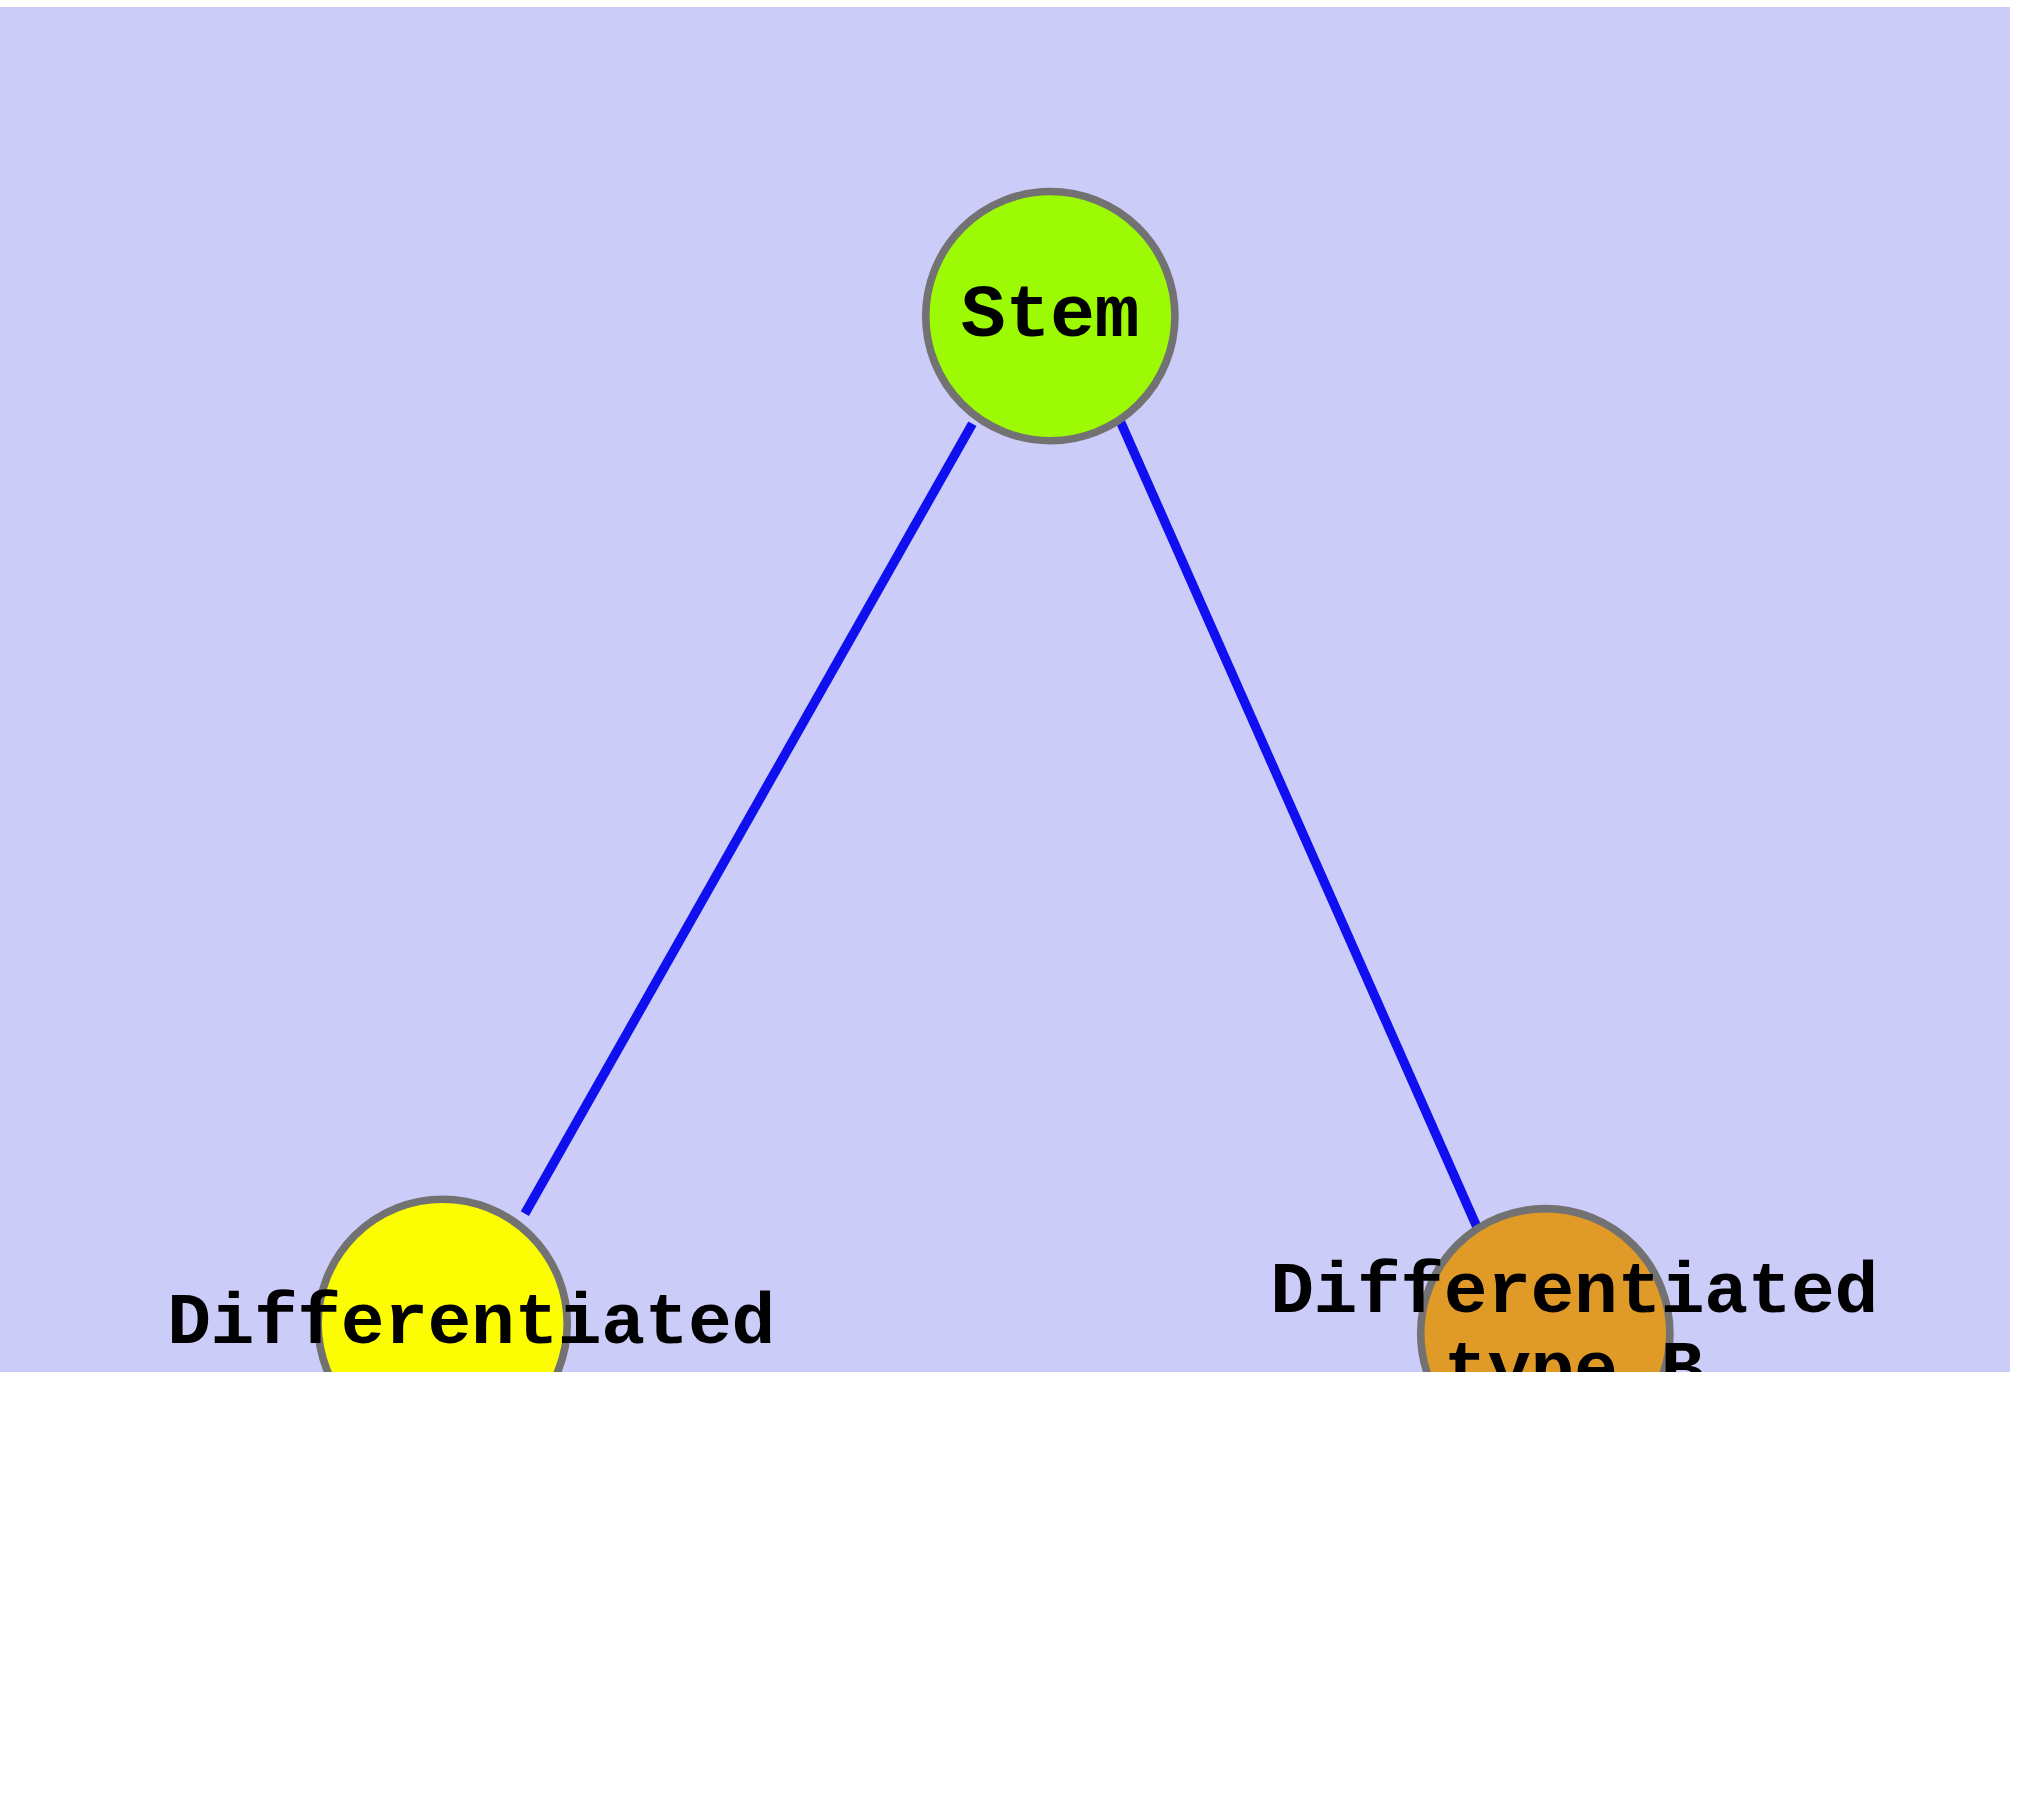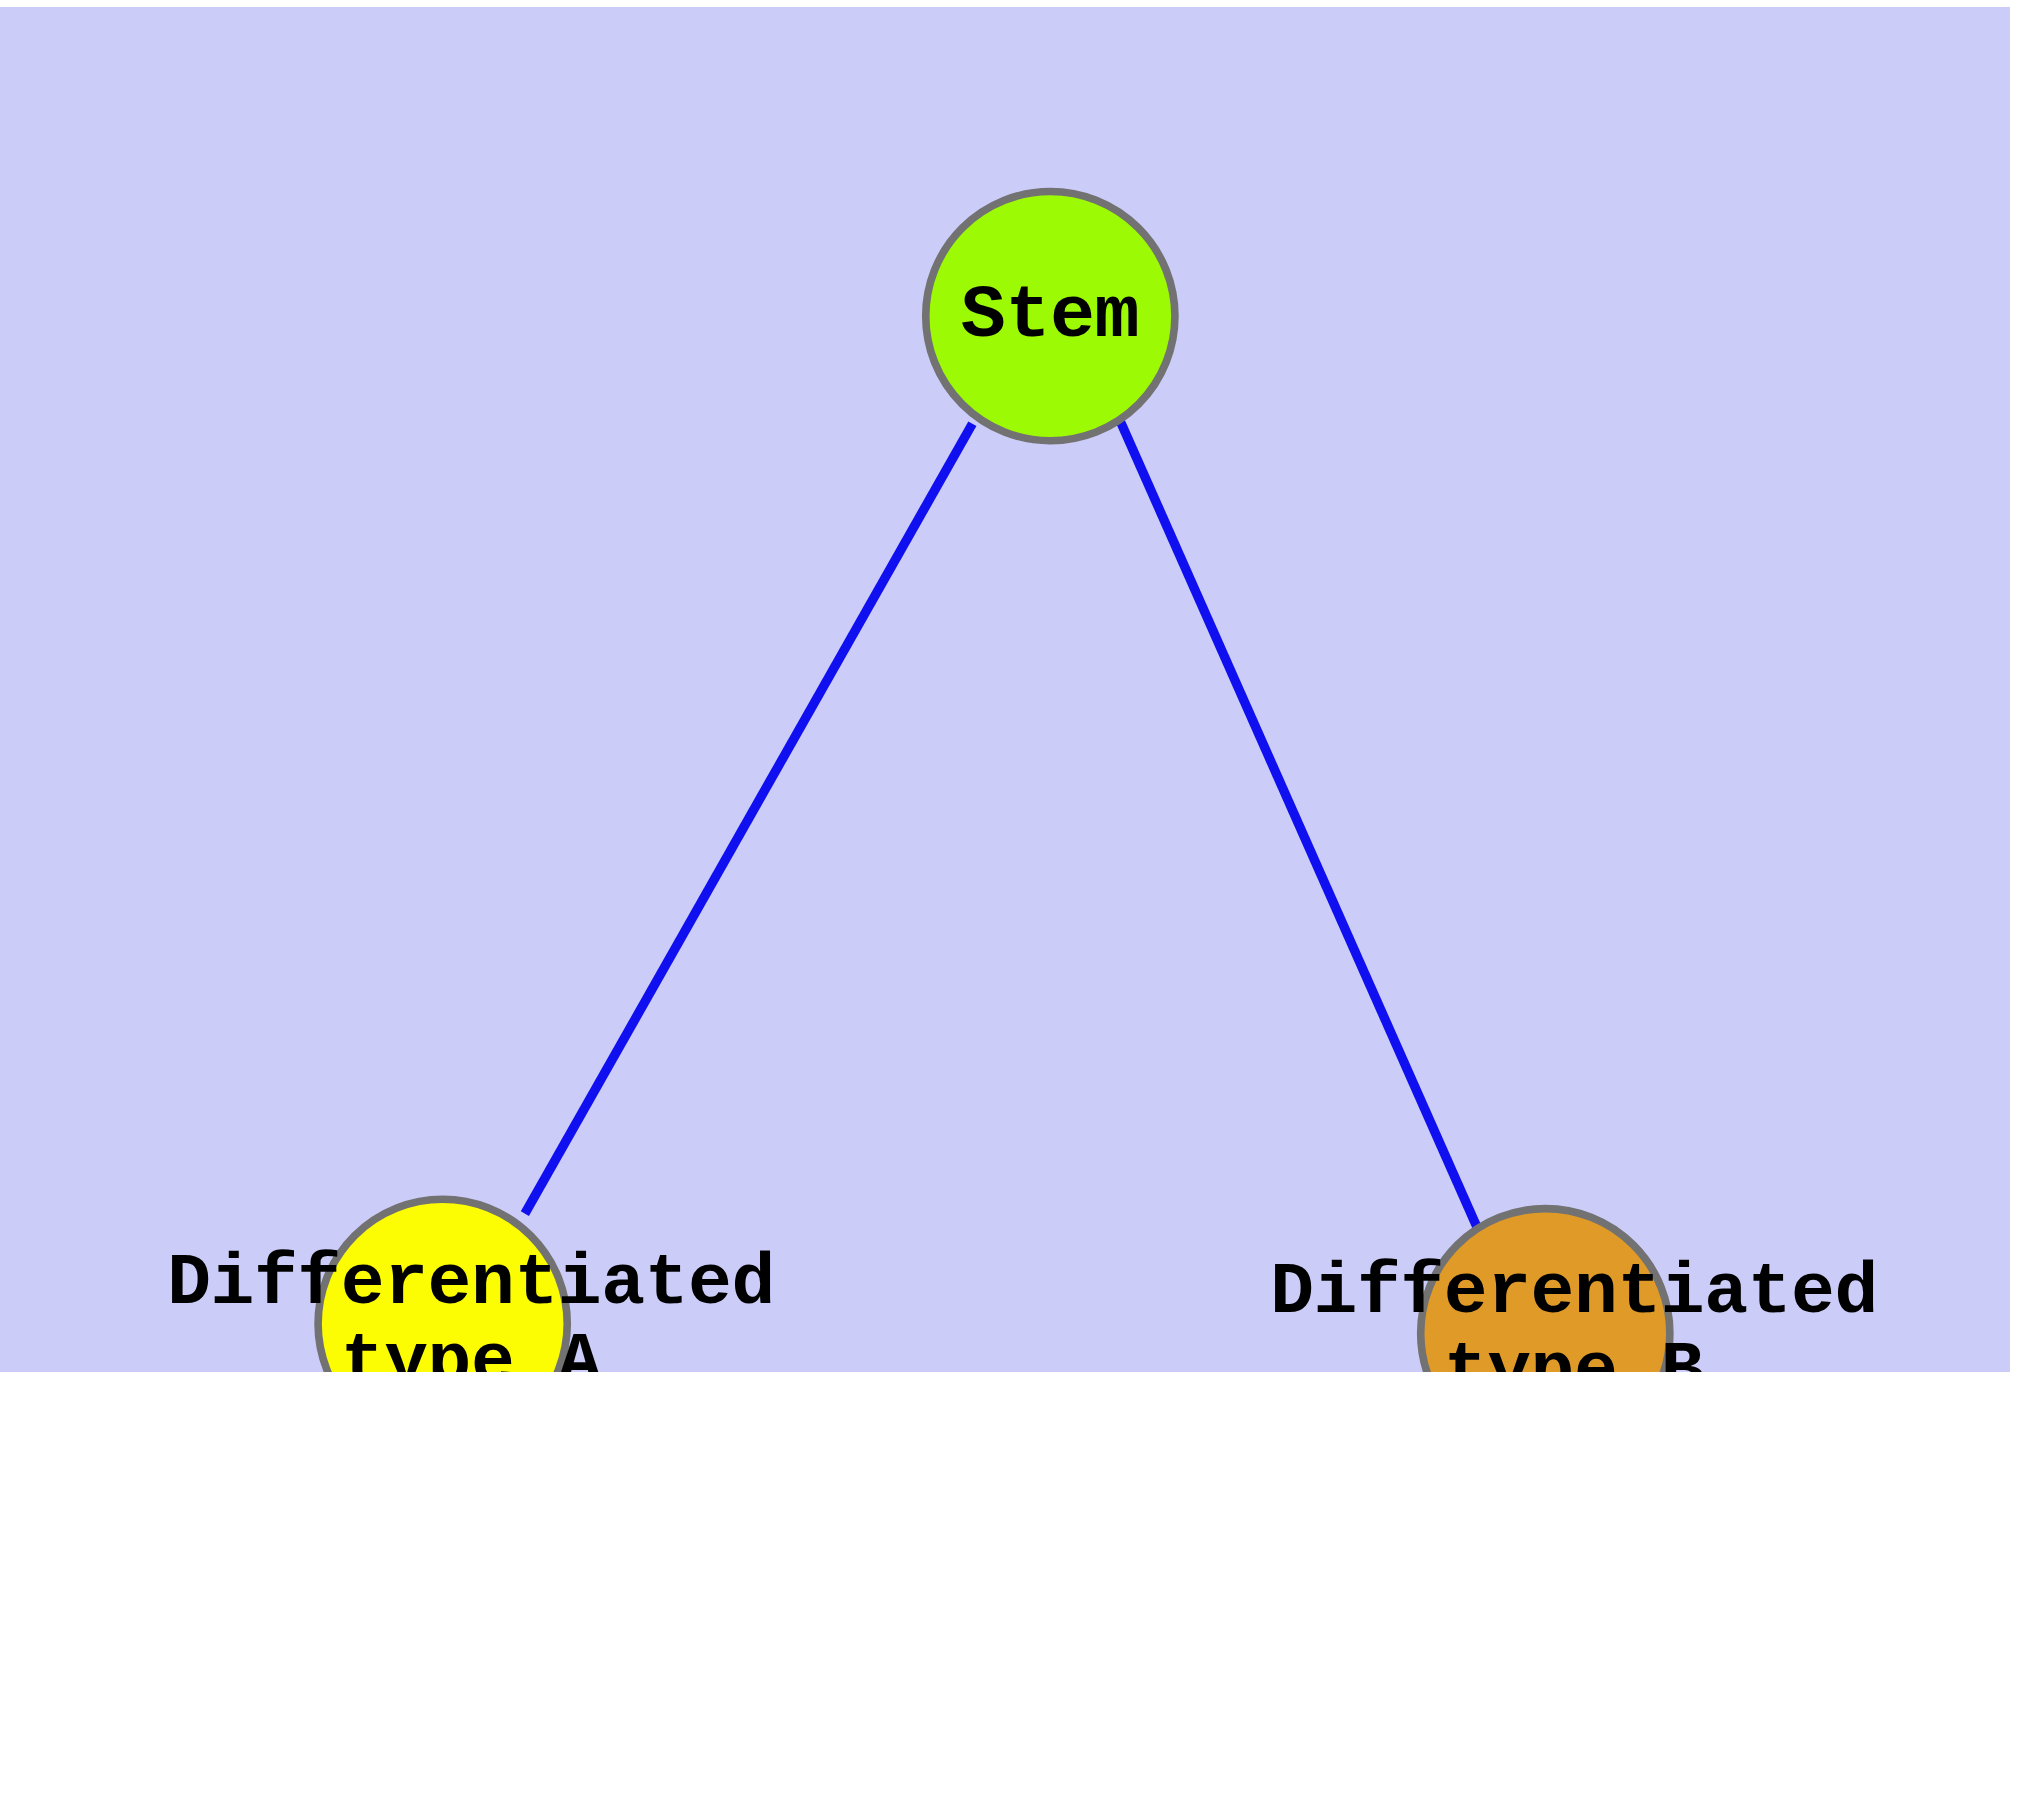--- a/index.html
+++ b/index.html
@@ -62,18 +62,18 @@
       </g>
     <g id="nodes-layer">
         <circle cx="1239" cy="373" r="147" fill="#9dfa05" stroke="#727272" stroke-width="9"></circle>
         <circle cx="522" cy="1562" r="147" fill="#fcfc03" stroke="#727272" stroke-width="9"></circle>
         <circle cx="1823" cy="1573" r="147" fill="#e09a28" stroke="#727272" stroke-width="9"></circle>
       </g>
   </svg>
 
   <div id="labels-layer">
       <div class="node-label" style="left: 1050px; top: 316px; font-size: 75px;"><div>Stem</div></div>
-      <div class="node-label small" style="left: 442px; top: 1324px; font-size: 73px;"><div>Differentiated</div><div>type A</div></div>
+      <div class="node-label small" style="left: 442px; top: 1324px; font-size: 73px;"><div>Differentiated</div></div>
       <div class="node-label small" style="left: 1545px; top: 1333px; font-size: 73px;"><div>Differentiated</div><div>type B</div></div>
     </div>
 
 </div>
 
 
 </body></html>

